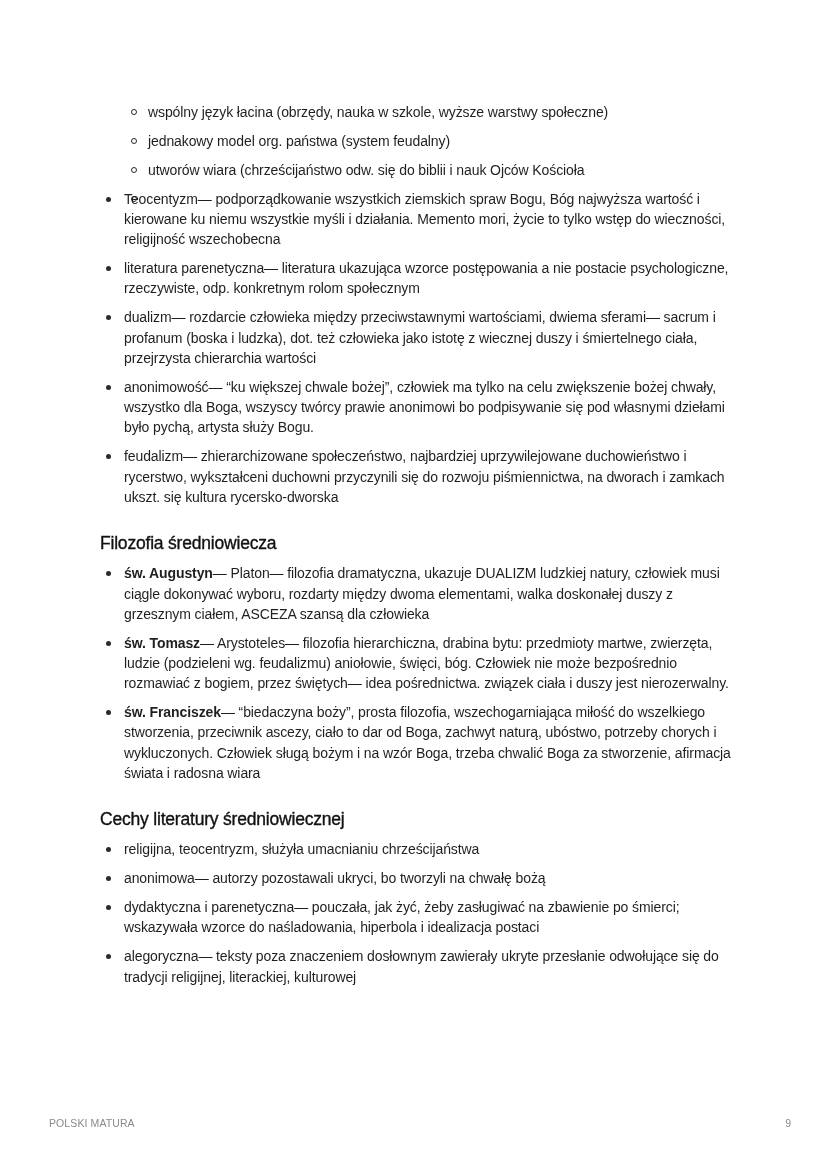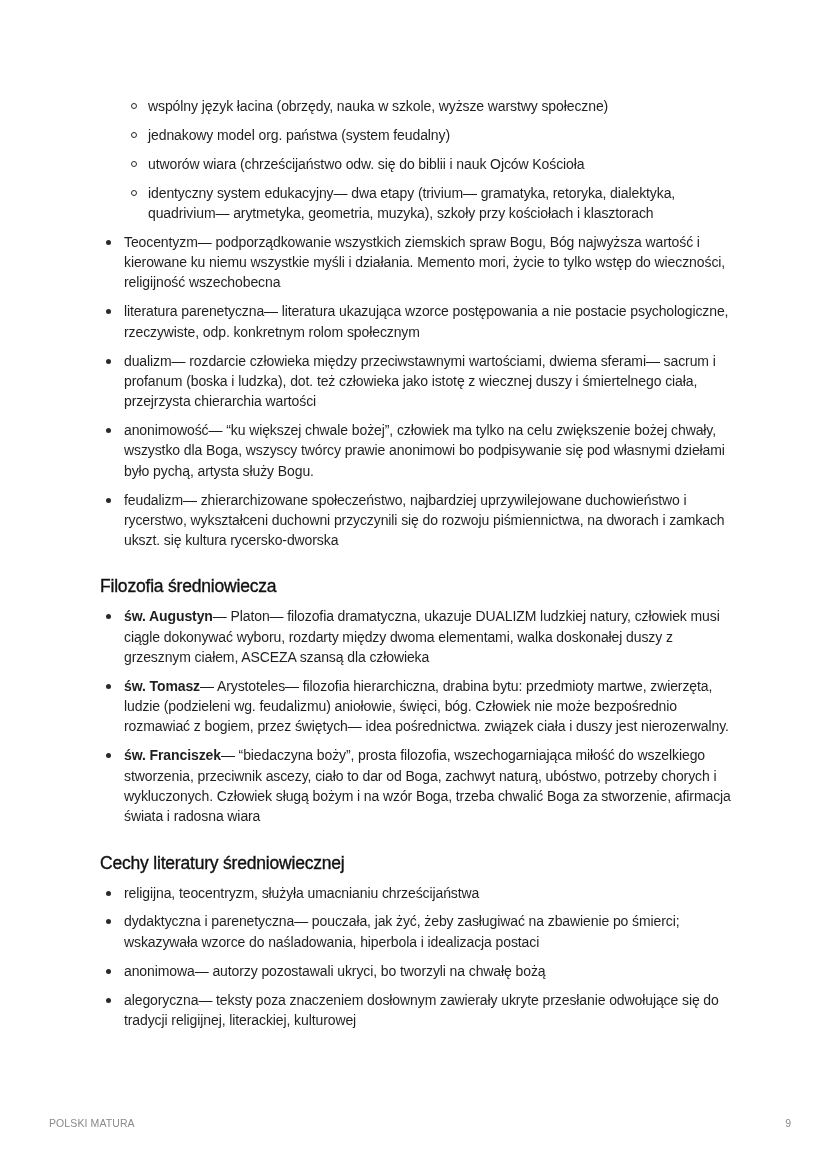--- a/index.html
+++ b/index.html
@@ -11,21 +11,21 @@
       width: 828px;
       height: 1169px;
       position: relative;
       overflow: hidden;
       font-family: "Liberation Sans", sans-serif;
       color: #1f1f1f;
     }
     .page-content {
       position: absolute;
       left: 100px;
-      top: 96px;
+      top: 102px;
       width: 636px;
     }
     ul {
       margin: 0;
       padding: 0;
       list-style: none;
     }
     li.item {
       position: relative;
       font-size: 14px;
@@ -101,21 +101,20 @@
     <li class="item">
       <span class="bullet"></span>
       <span>jednakowy model org. państwa (system feudalny)</span>
     </li>
     <li class="item">
       <span class="bullet"></span>
       <span>utworów wiara (chrześcijaństwo odw. się do biblii i nauk Ojców Kościoła</span>
     </li>
     <li class="item">
       <span class="bullet"></span>
-      <span>identyczny system edukacyjny— dwa etapy (trivium— gramatyka, retoryka, dialektyka, quadrivium— arytmetyka, geometria, muzyka), szkoły przy kościołach i klasztorach</span>
     </li>
   </ul>
 
   <ul class="main">
     <li class="item">
       <span class="bullet"></span>
       <span>Teocentyzm— podporządkowanie wszystkich ziemskich spraw Bogu, Bóg najwyższa wartość i kierowane ku niemu wszystkie myśli i działania. Memento mori, życie to tylko wstęp do wieczności, religijność wszechobecna</span>
     </li>
     <li class="item">
       <span class="bullet"></span>
@@ -154,25 +153,25 @@
 
   <h2 class="section-heading strong">Cechy literatury średniowiecznej</h2>
 
   <ul class="main">
     <li class="item">
       <span class="bullet"></span>
       <span>religijna, teocentryzm, służyła umacnianiu chrześcijaństwa</span>
     </li>
     <li class="item">
       <span class="bullet"></span>
-      <span>dydaktyczna i parenetyczna— pouczała, jak żyć, żeby zasługiwać na zbawienie po śmierci; wskazywała wzorce do naśladowania, hiperbola i idealizacja postaci</span>
+      <span>anonimowa— autorzy pozostawali ukryci, bo tworzyli na chwałę bożą</span>
     </li>
     <li class="item">
       <span class="bullet"></span>
-      <span>anonimowa— autorzy pozostawali ukryci, bo tworzyli na chwałę bożą</span>
+      <span>dydaktyczna i parenetyczna— pouczała, jak żyć, żeby zasługiwać na zbawienie po śmierci; wskazywała wzorce do naśladowania, hiperbola i idealizacja postaci</span>
     </li>
     <li class="item">
       <span class="bullet"></span>
       <span>alegoryczna— teksty poza znaczeniem dosłownym zawierały ukryte przesłanie odwołujące się do tradycji religijnej, literackiej, kulturowej</span>
     </li>
   </ul>
 
 </div>
 
 <div class="footer-left">POLSKI MATURA</div>

